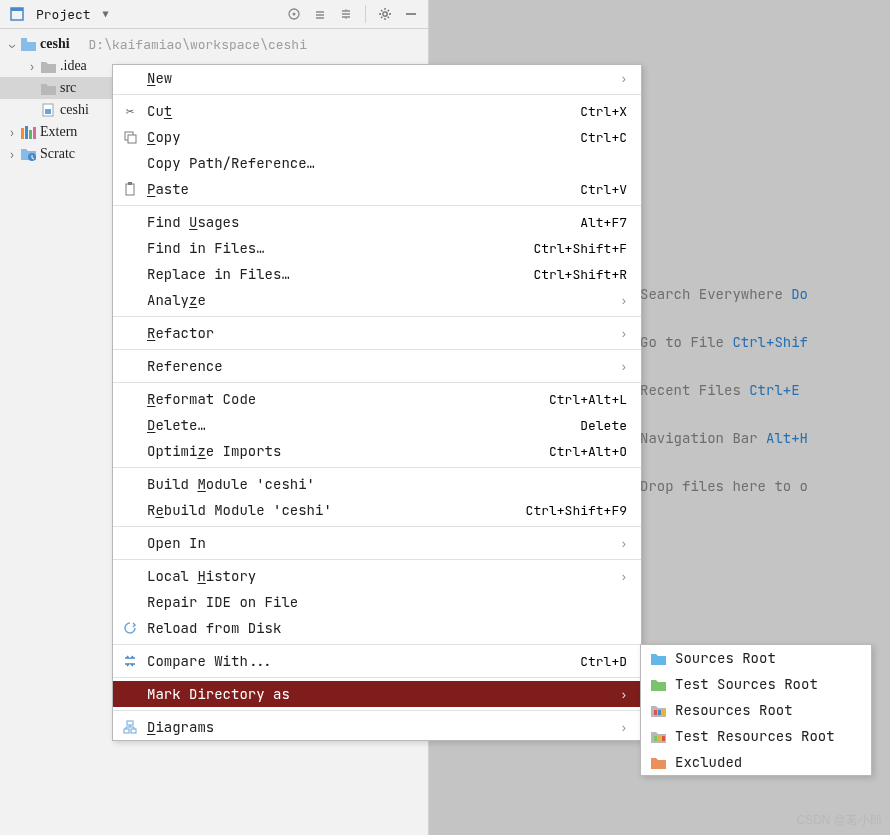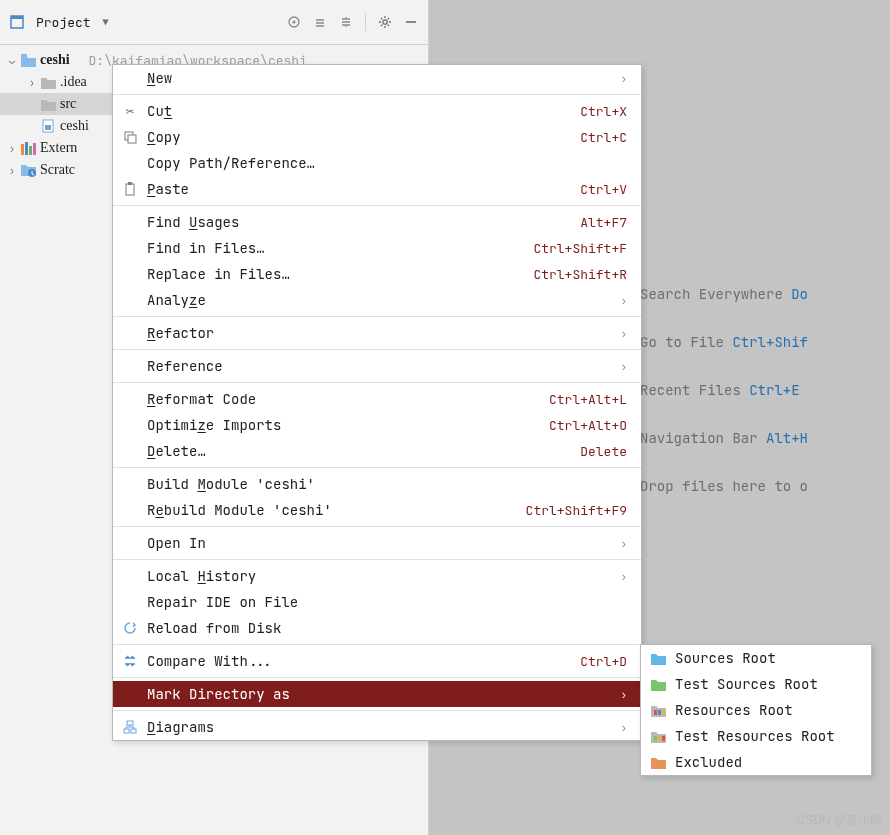--- a/index.html
+++ b/index.html
@@ -1,33 +1,33 @@
 <!DOCTYPE html>
 <html><head>
 <meta charset="utf-8">
 <style>
 html,body{margin:0;padding:0;font-family:"Segoe UI","JetBrains Mono",Consolas,monospace;font-size:13px;color:#212121;background:#c4c4c4;overflow:hidden;width:890px;height:835px}
 .panel{position:absolute;left:0;top:0;width:428px;height:835px;background:#f2f2f2;border-right:1px solid #d1d1d1}
-.toolbar{height:28px;display:flex;align-items:center;padding:8px 6px;border-bottom:1px solid #d1d1d1;gap:4px}
+.toolbar{height:28px;display:flex;align-items:center;padding:0 6px;border-bottom:1px solid #d1d1d1;gap:4px}
 .toolbar .label{font-family:inherit;font-size:13px;margin-left:4px;color:#1a1a1a}
 .toolbar .spacer{flex:1}
 .tbtn{width:22px;height:22px;display:flex;align-items:center;justify-content:center;color:#6e6e6e}
 .tree{padding:4px 0}
 .node{display:flex;align-items:center;height:22px;padding-left:0;white-space:nowrap}
 .node .arrow{width:16px;text-align:center;color:#6e6e6e;font-size:10px}
 .node .ic{width:16px;height:16px;display:inline-flex;align-items:center;justify-content:center;margin-right:4px}
 .node .lab{font-family:Liberation Serif, serif;font-size:14px}
 .node .path{color:#9e9e9e;margin-left:19px;font-family:"JetBrains Mono",Consolas,monospace}
 .node.sel{background:#d5d5d5}
 .indent-0{padding-left:4px}.indent-1{padding-left:24px}
 .menu{position:absolute;background:#fff;border:1px solid #b8b8b8;box-shadow:2px 2px 6px rgba(0,0,0,.15)}
 .menu .item{display:flex;align-items:center;height:26px;padding:0 14px 0 8px;gap:8px;font-family:"JetBrains Mono",Consolas,monospace;font-size:14px}
 .menu .item .ic{width:18px;height:18px;display:inline-flex;align-items:center;justify-content:center;color:#6e6e6e;flex-shrink:0}
 .menu .item .txt{flex:1;white-space:nowrap}
-.menu .item .sc{color:#7f1d1d;font-size:13px;margin-left:24px}
+.menu .item .sc{color:#000000;font-size:13px;margin-left:24px}
 .menu .item .sub{color:#8a8a8a;font-size:11px;margin-left:24px}
 .menu .item.hl{background:#7f1d1d;color:#fff}
 .menu .item.hl .sc,.menu .item.hl .sub{color:#e6f0fa}
 .menu .sep{height:1px;background:#e0e0e0;margin:3px 0}
 .menu1{left:112px;top:64px;width:528px}
 .menu2{left:640px;top:644px;width:230px}
 .welcome{position:absolute;left:640px;top:270px;width:260px;color:#6e6e6e;font-family:"JetBrains Mono",Consolas,monospace;font-size:14px;line-height:48px}
 .welcome .kb{color:#2470b3}
 .watermark{position:absolute;right:8px;bottom:6px;color:#b8b8b8;font-size:12px;font-family:sans-serif}
 u.mn{text-decoration:underline;text-underline-offset:2px}
@@ -214,27 +214,27 @@
       <span class="sub">›</span>
     </div>
   <div class="sep"></div>
   <div class="item">
       <span class="ic"></span>
       <span class="txt"><u class="mn">R</u>eformat Code</span>
       <span class="sc">Ctrl+Alt+L</span>
     </div>
   <div class="item">
       <span class="ic"></span>
+      <span class="txt"><u class="mn">D</u>elete…</span>
+      <span class="sc">Delete</span>
+    </div>
+  <div class="item">
+      <span class="ic"></span>
       <span class="txt">Optimi<u class="mn">z</u>e Imports</span>
       <span class="sc">Ctrl+Alt+O</span>
-    </div>
-  <div class="item">
-      <span class="ic"></span>
-      <span class="txt"><u class="mn">D</u>elete…</span>
-      <span class="sc">Delete</span>
     </div>
   <div class="sep"></div>
   <div class="item">
       <span class="ic"></span>
       <span class="txt">Build <u class="mn">M</u>odule 'ceshi'</span>
     </div>
   <div class="item">
       <span class="ic"></span>
       <span class="txt">R<u class="mn">e</u>build Module 'ceshi'</span>
       <span class="sc">Ctrl+Shift+F9</span>

